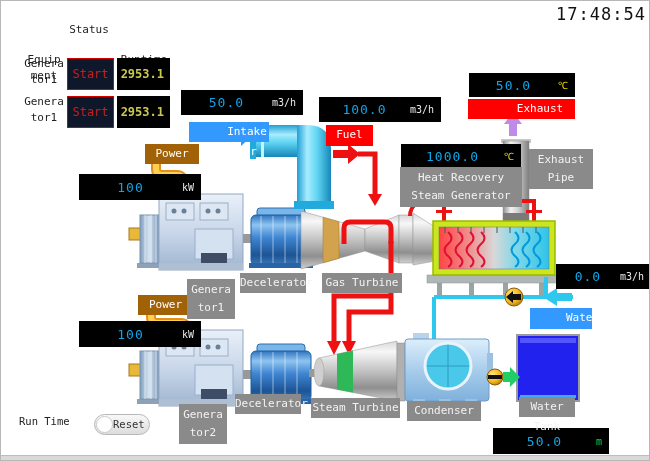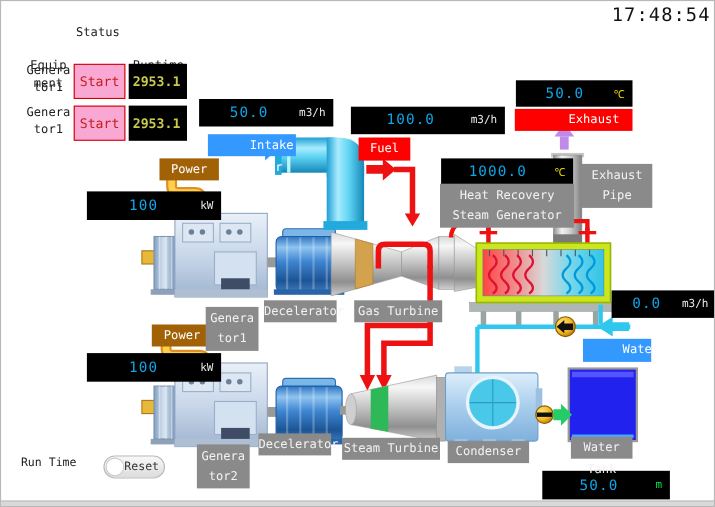--- a/index.html
+++ b/index.html
@@ -2,21 +2,21 @@
 <html><head>
 <meta charset="utf-8">
 <style>
   html,body{margin:0;padding:0;background:#fff;}
   #screen{position:relative;width:650px;height:461px;background:#ffffff;overflow:hidden;
           font-family:"DejaVu Sans Mono",monospace;border:1px solid #b8b8b8;box-sizing:border-box;}
   .abs{position:absolute;}
   .clock{font-size:17px;color:#111;text-align:right;letter-spacing:1px;}
   .hcell{font-size:11px;color:#222;text-align:center;line-height:16px;white-space:pre;}
   .ncell{font-size:11px;color:#222;text-align:center;line-height:16px;}
-  .startbtn{background:#f9a8d4;border:1px solid #d40000;color:#c42020;font-family:"DejaVu Sans Mono",monospace;
+  .startbtn{background:#0f172a;border:1px solid #d40000;color:#c42020;font-family:"DejaVu Sans Mono",monospace;
             font-size:12px;text-align:center;padding:0;cursor:pointer;}
   .led{background:#000;display:flex;align-items:center;box-sizing:border-box;}
   .led .val{flex:1;text-align:center;color:#0ea5e9;font-size:13px;font-weight:normal;letter-spacing:1px;}
   .led .unit{font-size:10px;padding-right:7px;}
   .u-white{color:#e8e8e8;} .u-yellow{color:#e8d800;} .u-green{color:#00dc46;}
   .led .rt{width:100%;text-align:right;padding-right:6px;color:#c9c94f;font-size:12px;font-weight:bold;}
   .tag{color:#fff;font-size:11px;text-align:center;line-height:20px;box-sizing:border-box;}
   .tag-blue{background:#3399ff;padding-left:36px;} .tag-red{background:#ff0000;} .tag-green{background:#a16207;}
   .glabel{background:#8a8a8a;color:#f2f2f2;font-size:11px;text-align:center;box-sizing:border-box;}
   .g1{line-height:20px;} .g2{line-height:18px;padding-top:2px;}
@@ -296,21 +296,21 @@
   <button class="abs startbtn" style="left:66px;top:95px;width:47px;height:32px;">Start</button>
   <div class="abs led" style="left:116px;top:95px;width:53px;height:32px;">
     <span class="rt">2953.1</span>
   </div>
 
   
   <div class="abs led" style="left:180px;top:89px;width:122px;height:25px;">
     <span class="val">50.0</span>
     <span class="unit u-white">m3/h</span>
   </div>
-  <div class="abs led" style="left:318px;top:96px;width:140px;height:25px;">
+  <div class="abs led" style="left:318px;top:96px;width:122px;height:25px;">
     <span class="val">100.0</span>
     <span class="unit u-white">m3/h</span>
   </div>
   <div class="abs led" style="left:400px;top:143px;width:120px;height:24px;">
     <span class="val">1000.0</span>
     <span class="unit u-yellow">℃</span>
   </div>
   <div class="abs led" style="left:468px;top:72px;width:106px;height:24px;">
     <span class="val">50.0</span>
     <span class="unit u-yellow">℃</span>

